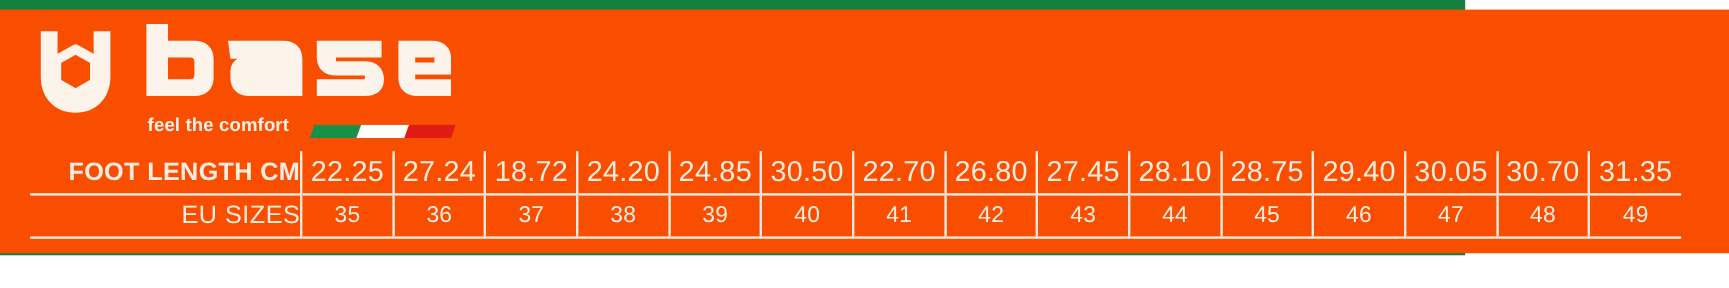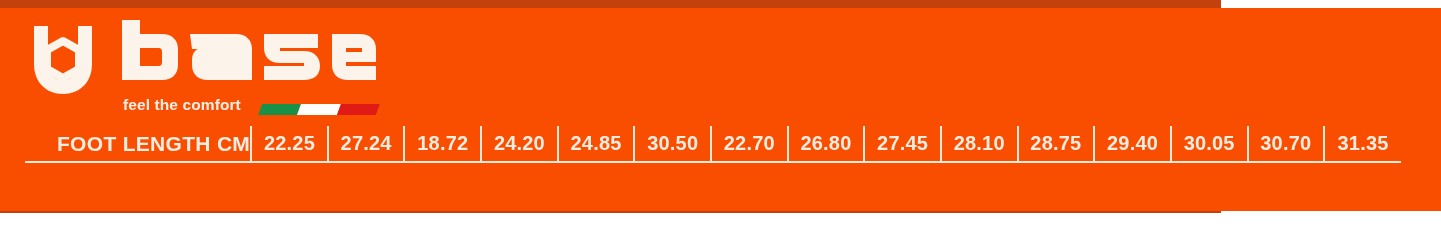--- a/index.html
+++ b/index.html
@@ -11,21 +11,21 @@
     height: 213px;
     background: #ffffff;
     font-family: "Liberation Sans", sans-serif;
     overflow: hidden;
   }
 
   #banner {
     position: relative;
     width: 1221px;
     height: 213px;
-    background: #c2410c;
+    background: #15803d;
     box-sizing: border-box;
   }
 
   
   #orange-field {
     position: absolute;
     left: 0;
     top: 8px;
     width: 1441px;
     height: 203px;
@@ -112,22 +112,22 @@
 
   
   #size-table td.label-cell {
     border-left: none;
     text-align: right;
     padding-left: 12px;
     white-space: nowrap;
   }
 
   #size-table tr.row-foot td {
-    font-size: 20px;
-    font-weight: bold;
+    font-size: 24px;
+    font-weight: normal;
     letter-spacing: 0.2px;
   }
   #size-table tr.row-foot td.label-cell {
     font-size: 21px;
     font-weight: bold;
     letter-spacing: 0.3px;
   }
 
   #size-table tr.row-eu td {
     font-size: 19px;
@@ -226,16 +226,34 @@
         <td>22.70</td>
         <td>26.80</td>
         <td>27.45</td>
         <td>28.10</td>
         <td>28.75</td>
         <td>29.40</td>
         <td>30.05</td>
         <td>30.70</td>
         <td>31.35</td>
       </tr>
+      <tr class="row-eu">
+        <td class="label-cell">EU SIZES</td>
+        <td>35</td>
+        <td>36</td>
+        <td>37</td>
+        <td>38</td>
+        <td>39</td>
+        <td>40</td>
+        <td>41</td>
+        <td>42</td>
+        <td>43</td>
+        <td>44</td>
+        <td>45</td>
+        <td>46</td>
+        <td>47</td>
+        <td>48</td>
+        <td>49</td>
+      </tr>
     </tbody>
   </table>
 
 </div>
 
 </body></html>

